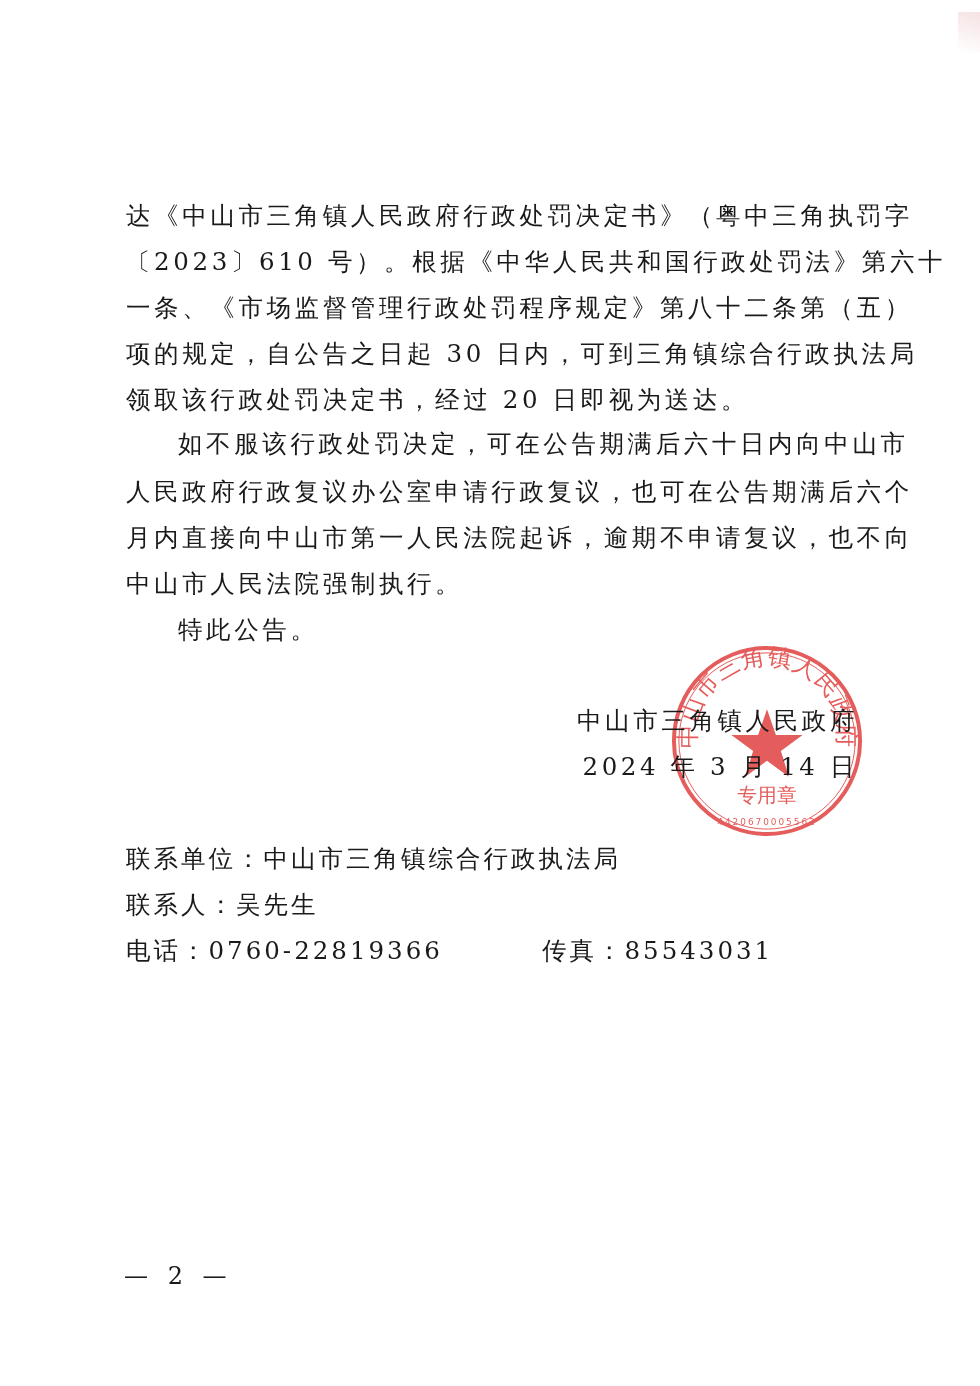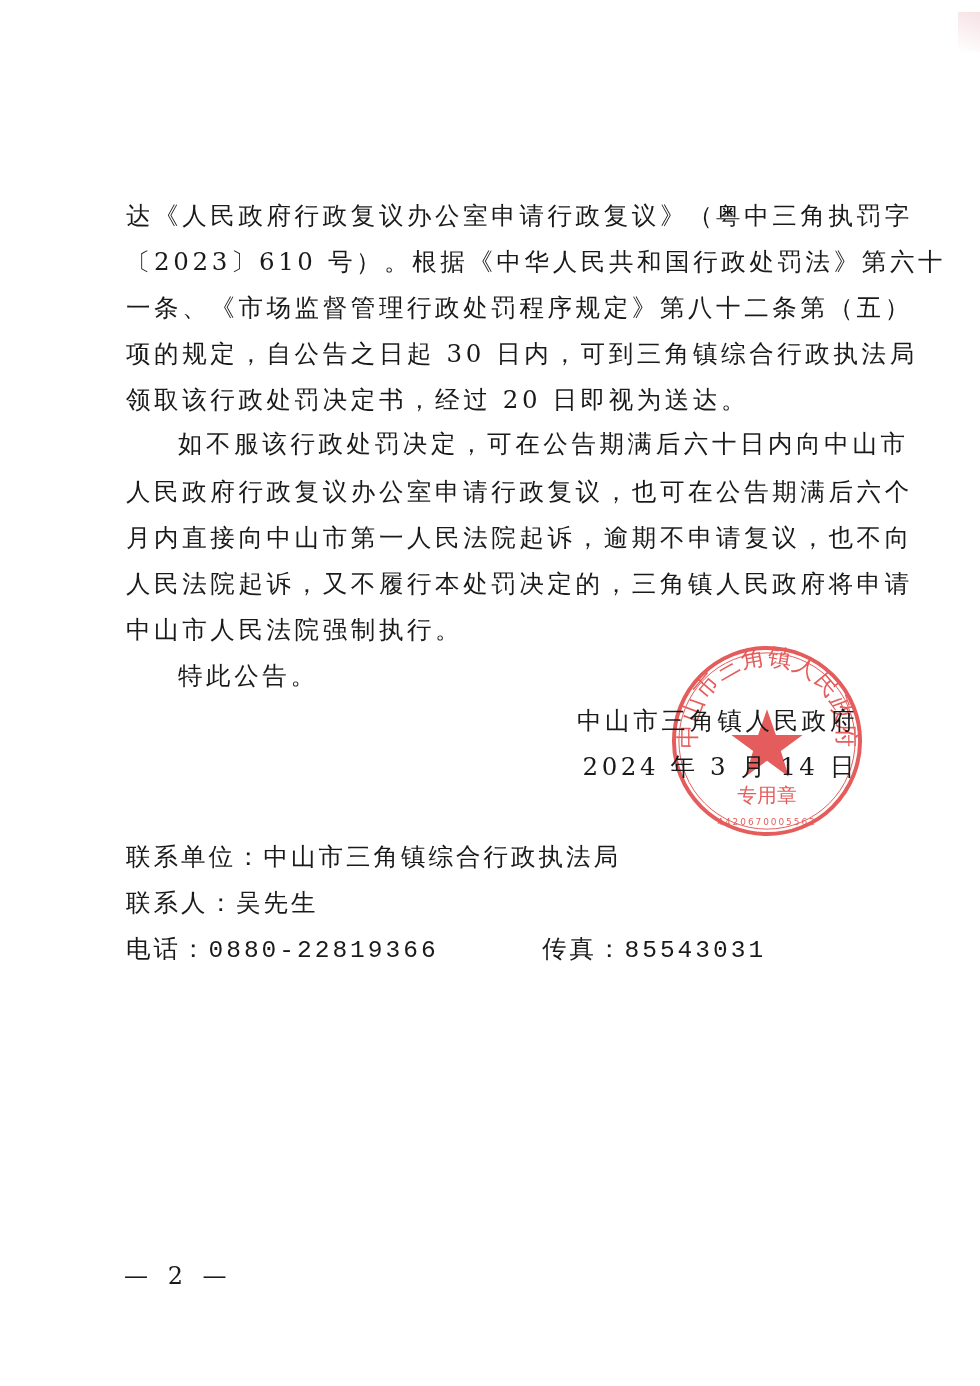--- a/index.html
+++ b/index.html
@@ -76,21 +76,20 @@
       top: 836px;
       width: 640px;
       font-size: 24.5px;
       line-height: 46px;
       letter-spacing: 3px;
     }
     .contact-row {
       white-space: nowrap;
       height: 46px;
       position: relative;
-      font-family: Liberation Mono, monospace;
     }
     .fax {
       position: absolute;
       left: 416px;
       top: 0;
     }
     .page-number {
       position: absolute;
       left: 124px;
       top: 1262px;
@@ -98,29 +97,28 @@
       letter-spacing: 6px;
       white-space: nowrap;
     }
   </style>
 </head>
 <body>
 
 <div class="corner-bleed"></div>
 
 <div class="body-text">
-  <div class="line">达《人民政府行政复议办公室申请行政复议》（粤中三角执罚字</div>
+  <div class="line">达《中山市三角镇人民政府行政处罚决定书》（粤中三角执罚字</div>
   <div class="line">〔2023〕610 号）。根据《中华人民共和国行政处罚法》第六十</div>
   <div class="line">一条、《市场监督管理行政处罚程序规定》第八十二条第（五）</div>
   <div class="line">项的规定，自公告之日起 30 日内，可到三角镇综合行政执法局</div>
   <div class="line last">领取该行政处罚决定书，经过 20 日即视为送达。</div>
   <div class="line indent">如不服该行政处罚决定，可在公告期满后六十日内向中山市</div>
   <div class="line">人民政府行政复议办公室申请行政复议，也可在公告期满后六个</div>
   <div class="line">月内直接向中山市第一人民法院起诉，逾期不申请复议，也不向</div>
-  <div class="line">人民法院起诉，又不履行本处罚决定的，三角镇人民政府将申请</div>
   <div class="line last">中山市人民法院强制执行。</div>
   <div class="line closing">特此公告。</div>
 </div>
 
 <svg class="seal" viewBox="0 0 200 200">
   <defs>
     <path id="sealArc" d="M 30 112 A 72 72 0 1 1 170 112"></path>
   </defs>
   <circle cx="100" cy="100" r="94" fill="none" stroke="#e0403f" stroke-width="4"></circle>
   <circle cx="100" cy="100" r="89" fill="none" stroke="#e0403f" stroke-width="1"></circle>
@@ -138,18 +136,18 @@
 </div>
 
 <div class="contact">
   <div class="contact-row">
     <span>联系单位：</span><span>中山市三角镇综合行政执法局</span>
   </div>
   <div class="contact-row">
     <span>联系人：</span><span>吴先生</span>
   </div>
   <div class="contact-row">
-    <span>电话：</span><span>0880-22819366</span>
+    <span>电话：</span><span>0760-22819366</span>
     <span class="fax"><span>传真：</span><span>85543031</span></span>
   </div>
 </div>
 
 <div class="page-number">— 2 —</div>
 
 </body></html>

